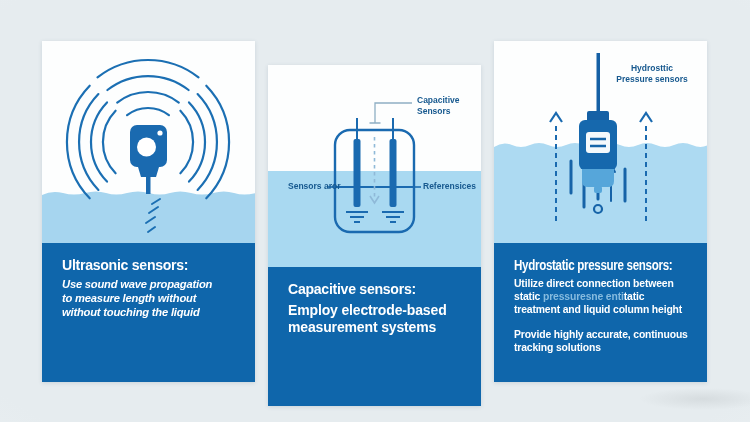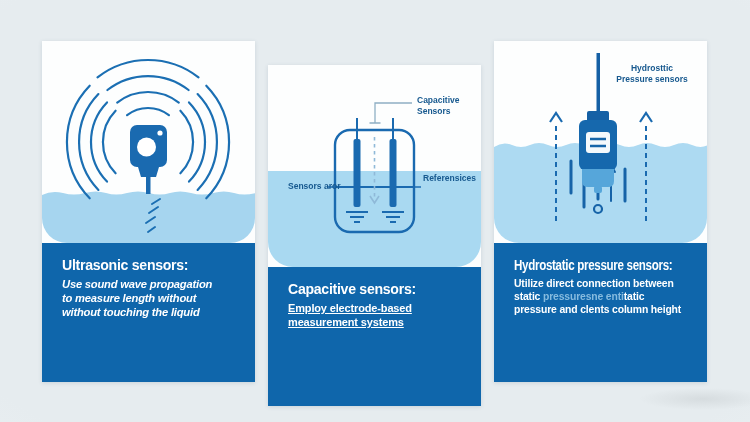--- a/index.html
+++ b/index.html
@@ -15,42 +15,42 @@
   .smudge{
     position:absolute;left:628px;top:386px;width:150px;height:26px;
     background:radial-gradient(closest-side,#d6dcdf 0%,rgba(214,220,223,0) 85%);
     border-radius:50%;
   }
   .card{
     position:absolute;top:41px;width:213px;height:341px;background:#fdfefe;
     box-shadow:0 1px 4px rgba(70,100,120,.18);
   }
   .card.c1{left:42px;} .card.c2{left:268px;margin-top:24px;} .card.c3{left:494px;}
-  .illust{position:relative;width:213px;height:202px;overflow:hidden;border-radius:25px;}
+  .illust{position:relative;width:213px;height:202px;overflow:hidden;}
   .illust svg{position:absolute;left:0;top:0;}
   .diagram-label{
     position:absolute;font-size:8.5px;font-weight:bold;color:#17598f;
     white-space:pre;line-height:1.25;letter-spacing:0;
   }
   .textarea{
     position:absolute;left:0;top:202px;width:213px;height:139px;
     background:#0f66ab;color:#ffffff;box-sizing:border-box;
     padding:13px 0 0 20px;overflow:hidden;
   }
   .panel-title{
     font-weight:bold;white-space:pre;display:inline-block;
     transform-origin:left center;margin:0 0 5px 0;
   }
   .c1 .panel-title,.c2 .panel-title{font-size:15px;letter-spacing:-.3px;transform:scaleX(.94);}
   .c3 .panel-title{font-size:14.5px;letter-spacing:-.4px;transform:scaleX(.80);}
   .ptext{
     margin:0 0 9px 0;font-weight:bold;white-space:pre;line-height:1.24;
   }
   .c1 .ptext{font-size:11.2px;letter-spacing:-.2px;font-style:italic;}
-  .c2 .ptext{font-size:11px;letter-spacing:-.15px;text-decoration:underline;}
+  .c2 .ptext{font-size:14px;letter-spacing:-.15px;}
   .c3 .ptext{font-size:10.4px;letter-spacing:-.15px;}
   .c2 .ptext.p1{margin-bottom:20px;}
   .c3 .ptext.p1{margin-bottom:12px;}
   .faded{color:#86bbdf;text-align:center;}
 </style>
 </head>
 <body>
 
 <div class="stage">
 
@@ -110,21 +110,21 @@
           <path d="M114,147 H136 M118,152 H132 M122,157 H128" stroke-width="2" fill="none"></path>
         </g>
         <g stroke="#8fb9d8" stroke-width="1.6" fill="none">
           <line x1="106.5" y1="72" x2="106.5" y2="134" stroke-dasharray="3.5,3.5"></line>
           <path d="M102,131 L106.5,138 L111,131"></path>
         </g>
       </svg>
       <div class="diagram-label" style="left:149px;top:30px;">Capacitive
 Sensors</div>
       <div class="diagram-label" style="left:20px;top:116px;">Sensors aror</div>
-      <div class="diagram-label" style="left:155px;top:108px;">Referensices</div>
+      <div class="diagram-label" style="left:155px;top:116px;">Referensices</div>
     </div>
     <div class="textarea">
       <div class="panel-title">Capacitive sensors:</div>
       <p class="ptext p1">Employ electrode-based
 measurement systems</p>
     </div>
   </div>
 
   <div class="card c3">
     <div class="illust">
@@ -157,18 +157,20 @@
           <rect x="100" y="145" width="8" height="7" rx="2" fill="#56a6da"></rect>
         </g>
       </svg>
       <div class="diagram-label" style="left:108px;top:22px;width:100px;text-align:center;">Hydrosttic
 Pressure sensors</div>
     </div>
     <div class="textarea">
       <div class="panel-title">Hydrostatic pressure sensors:</div>
       <p class="ptext p1"><span>Utilize direct connection between
 static </span><span class="faded">pressuresne enti</span><span>tatic
-pressure and clents column height</span></p>
+treatment and liquid column height</span></p>
+      <p class="ptext p2">Provide highly accurate, continuous
+tracking solutions</p>
     </div>
   </div>
 
   <div class="smudge"></div>
 </div>
 
 </body></html>

